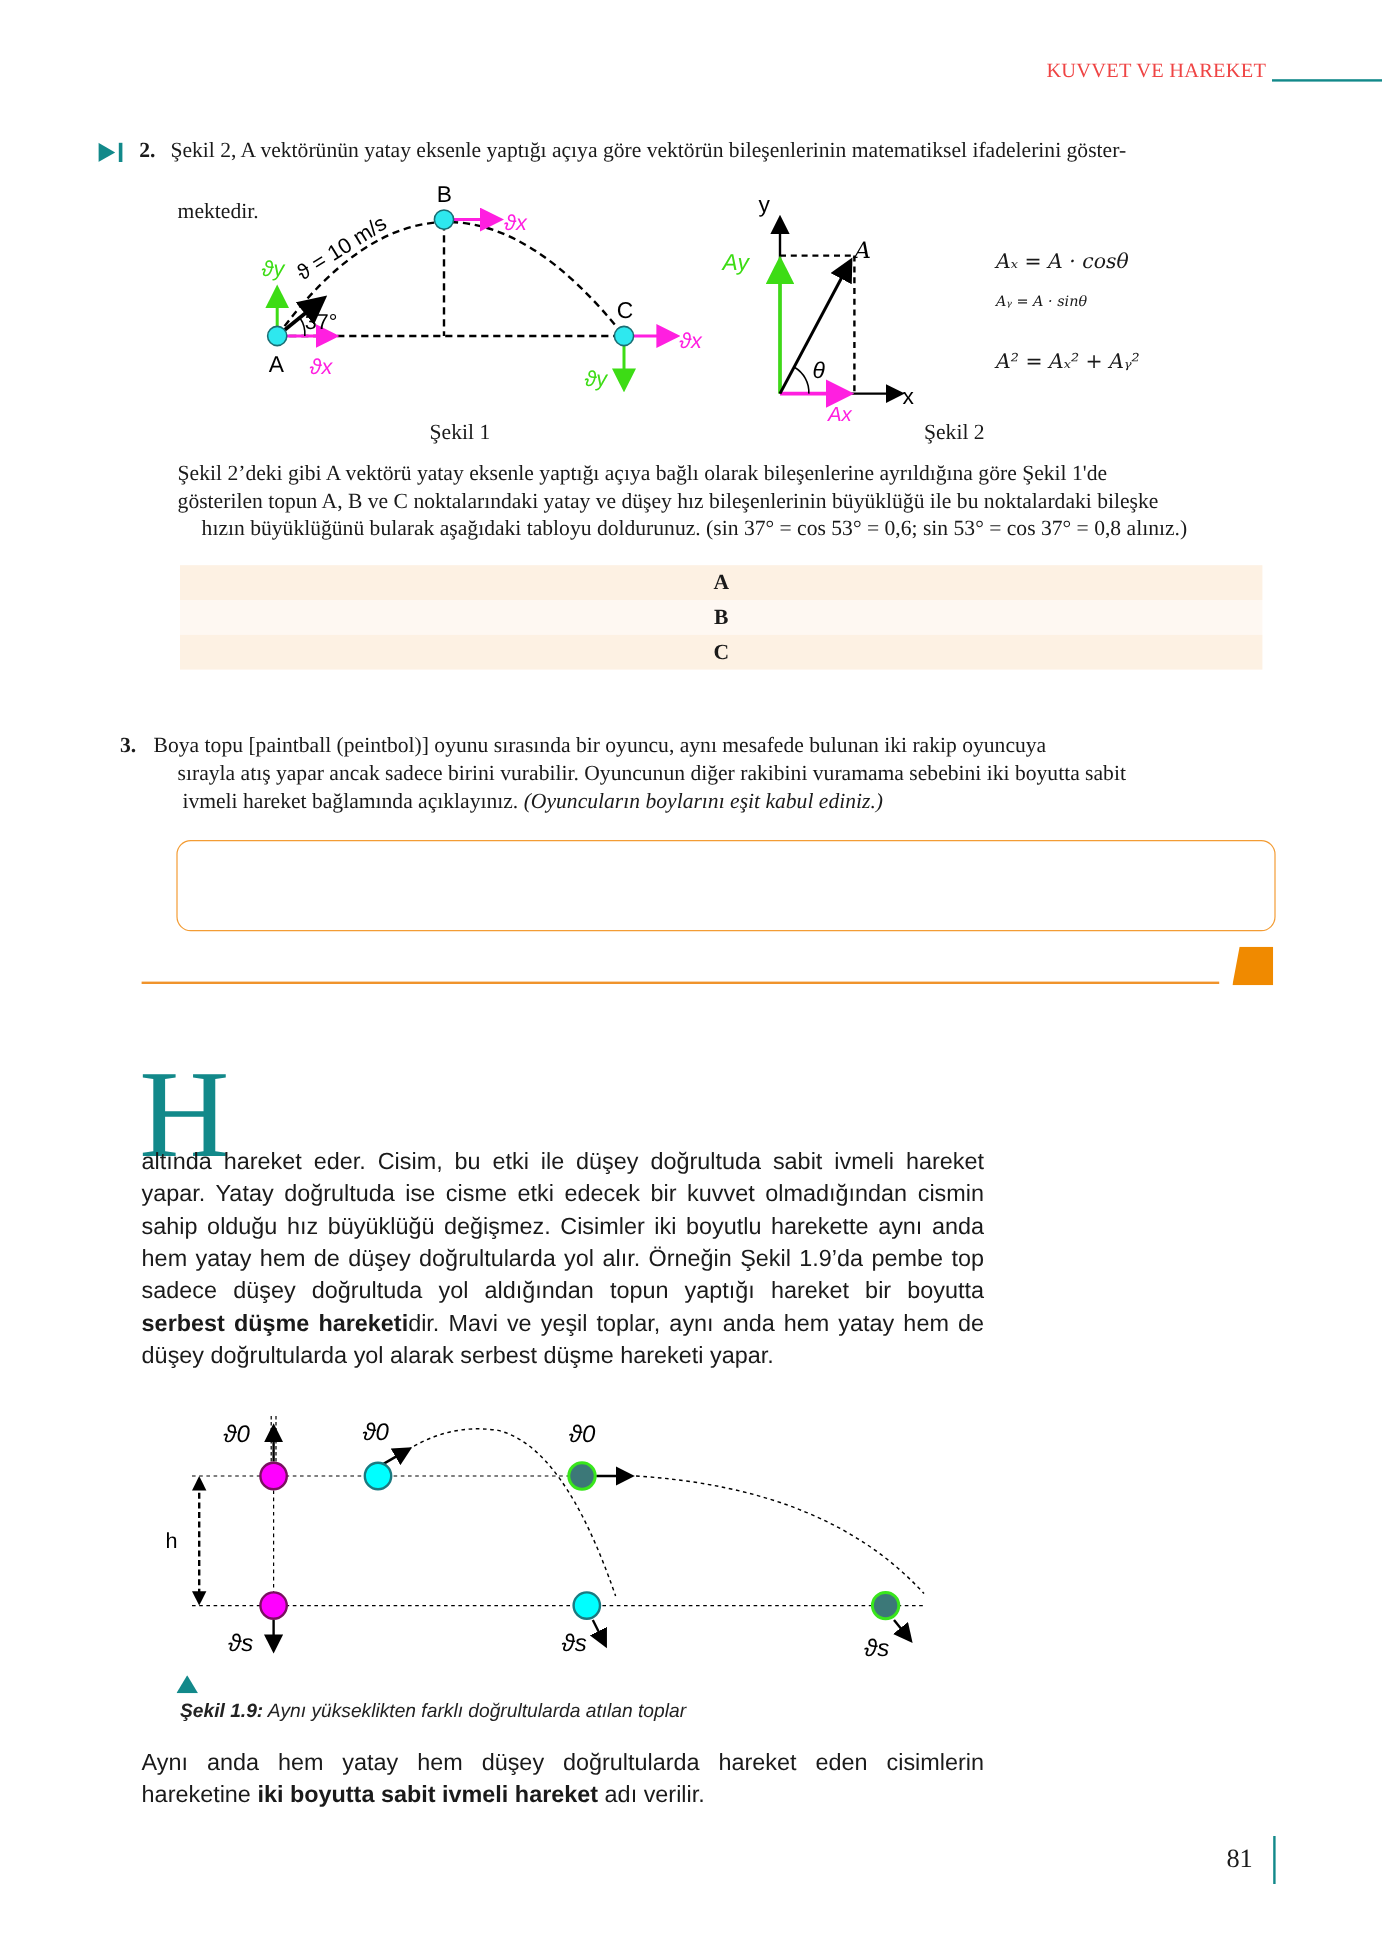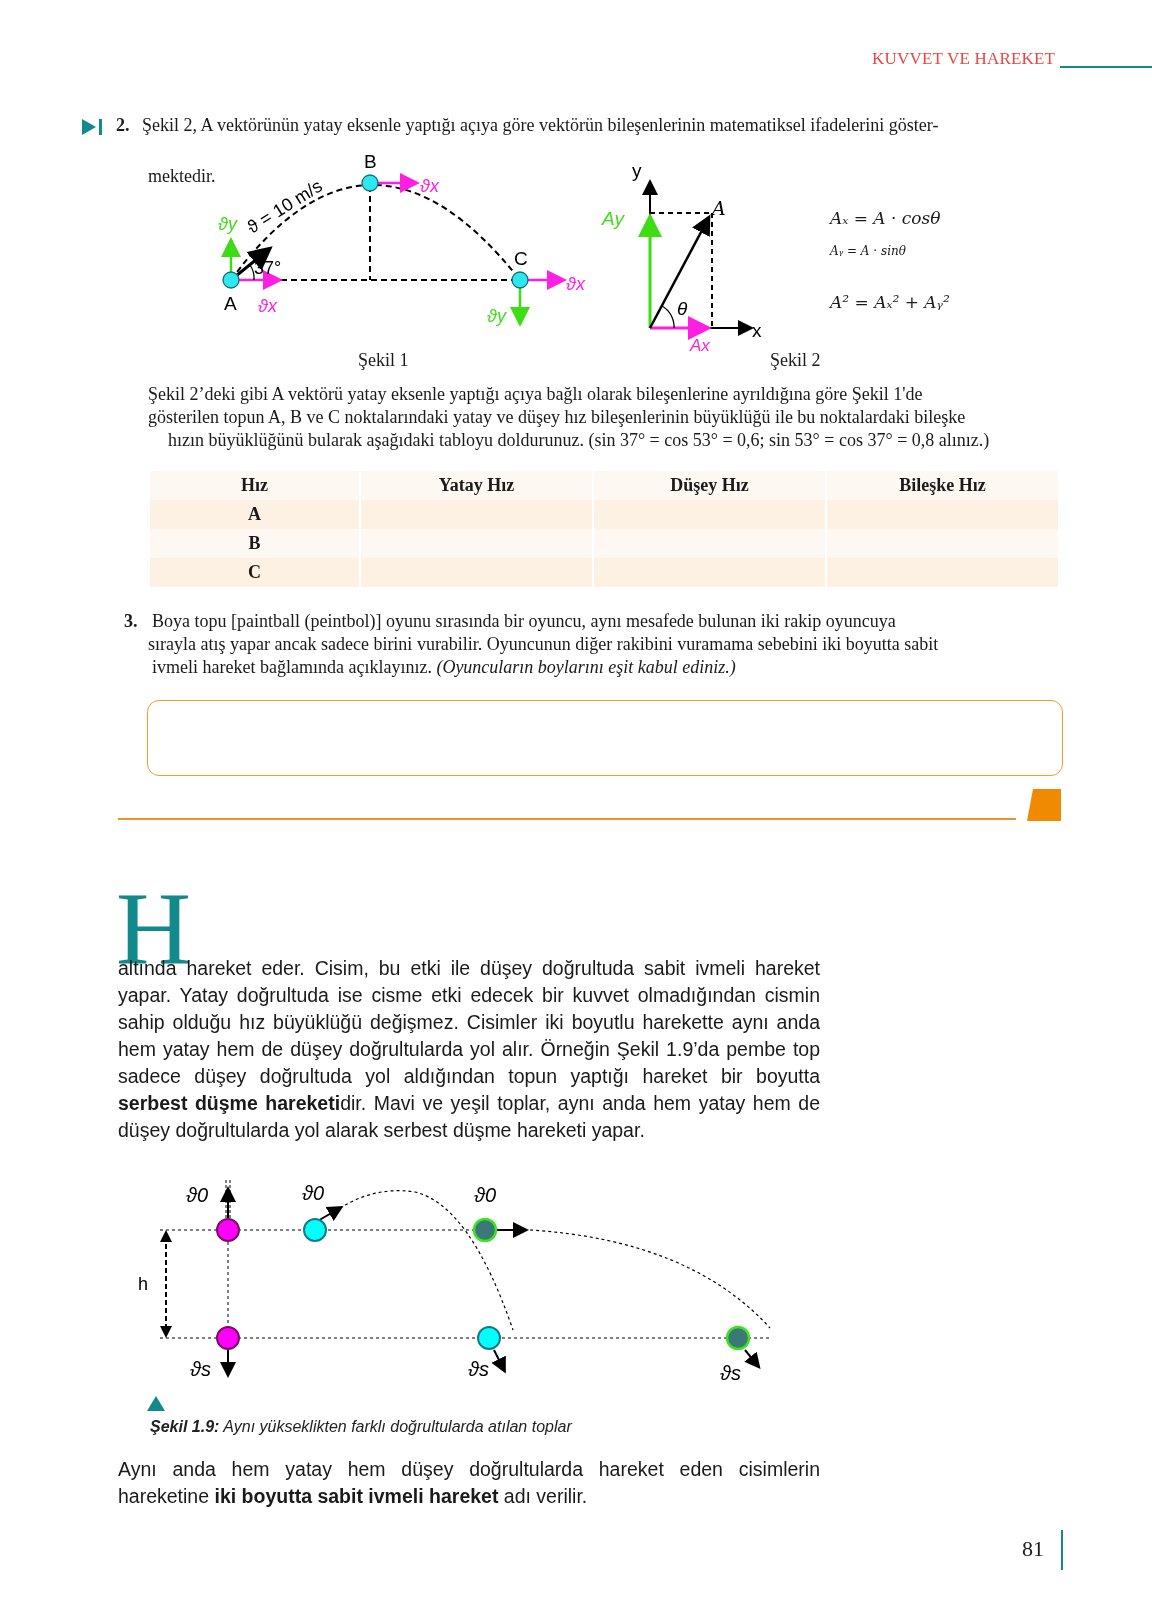--- a/index.html
+++ b/index.html
@@ -112,26 +112,20 @@
 <div class="abs math" style="left:830px;top:244px;font-size:12px;">Aᵧ = A · sinθ</div>
 <div class="abs math" style="left:830px;top:292px;font-size:17px;">A² = Aₓ² + Aᵧ²</div>
 <div class="abs fig-cap" style="left:770px;top:350px;">Şekil 2</div>
 
 <div class="abs q-text" style="left:148px;top:383px;">Şekil 2’deki gibi A vektörü yatay eksenle yaptığı açıya bağlı olarak bileşenlerine ayrıldığına göre Şekil 1'de</div>
 <div class="abs q-text" style="left:148px;top:406px;">gösterilen topun A, B ve C noktalarındaki yatay ve düşey hız bileşenlerinin büyüklüğü ile bu noktalardaki bileşke</div>
 <div class="abs q-text" style="left:148px;top:429px;margin-left:20px;">hızın büyüklüğünü bularak aşağıdaki tabloyu doldurunuz. (sin 37° = cos 53° = 0,6; sin 53° = cos 37° = 0,8 alınız.)</div>
 
 <table class="speed">
   <tbody>
-      <tr class="row-b">
-    <th style="width:208px">Hız</th>
-    <th style="width:230px">Yatay Hız</th>
-    <th style="width:230px">Düşey Hız</th>
-    <th style="width:230px">Bileşke Hız</th>
-  </tr>
   <tr class="row-a">
     <th>A</th>
     <td></td>
     <td></td>
     <td></td>
   </tr>
   <tr class="row-b">
     <th>B</th>
     <td></td>
     <td></td>
@@ -139,21 +133,21 @@
   </tr>
   <tr class="row-a">
     <th>C</th>
     <td></td>
     <td></td>
     <td></td>
   </tr>
 </tbody>
   </table>
 
-<div class="abs q-text" style="left:124px;top:610px;">
+<div class="abs q-text" style="left:100px;top:610px;">
   <span class="q-num">3.</span>
   <span style="margin-left:10px">Boya topu [paintball (peintbol)] oyunu sırasında bir oyuncu, aynı mesafede bulunan iki rakip oyuncuya</span>
 </div>
 <div class="abs q-text" style="left:148px;top:633px;">sırayla atış yapar ancak sadece birini vurabilir. Oyuncunun diğer rakibini vuramama sebebini iki boyutta sabit</div>
 <div class="abs q-text" style="left:152px;top:656px;">
   <span>ivmeli hareket bağlamında açıklayınız. </span><i>(Oyuncuların boylarını eşit kabul ediniz.)</i>
 </div>
 <div class="abs answer-box"></div>
 
 <div class="abs orange-rule"></div>

